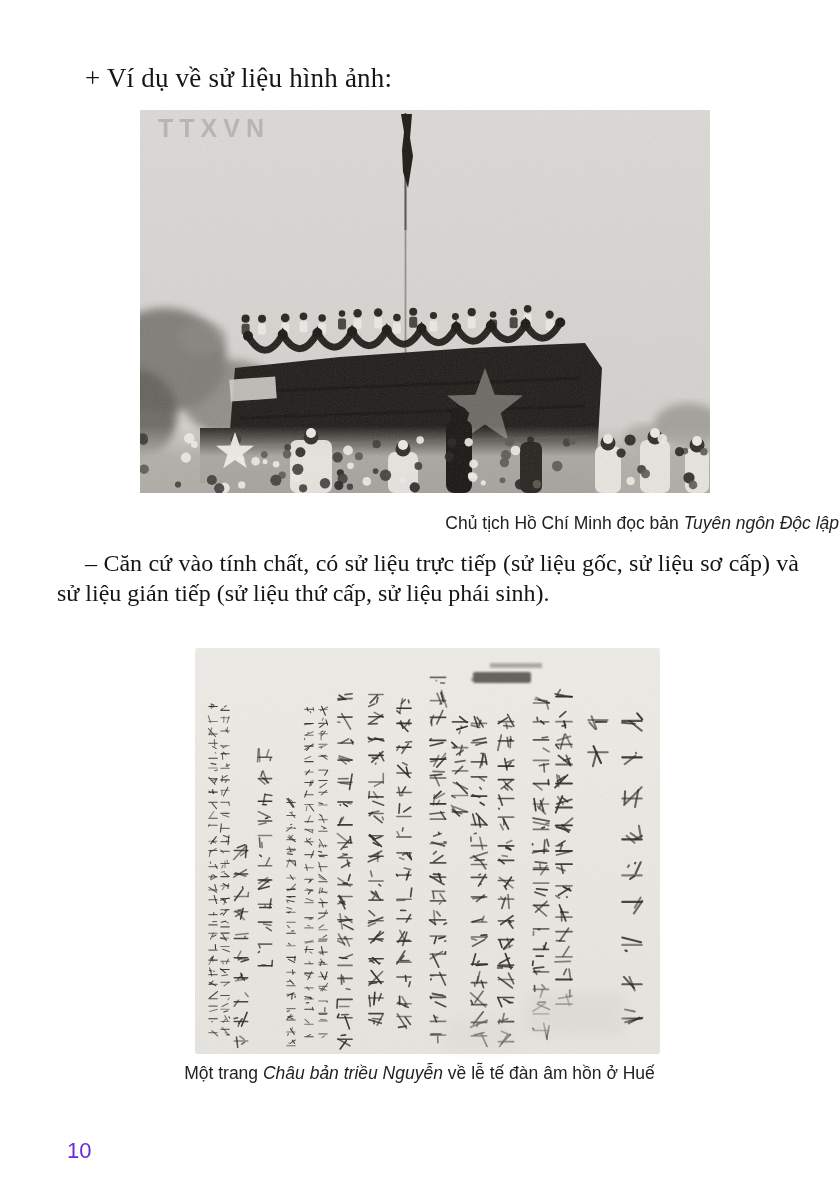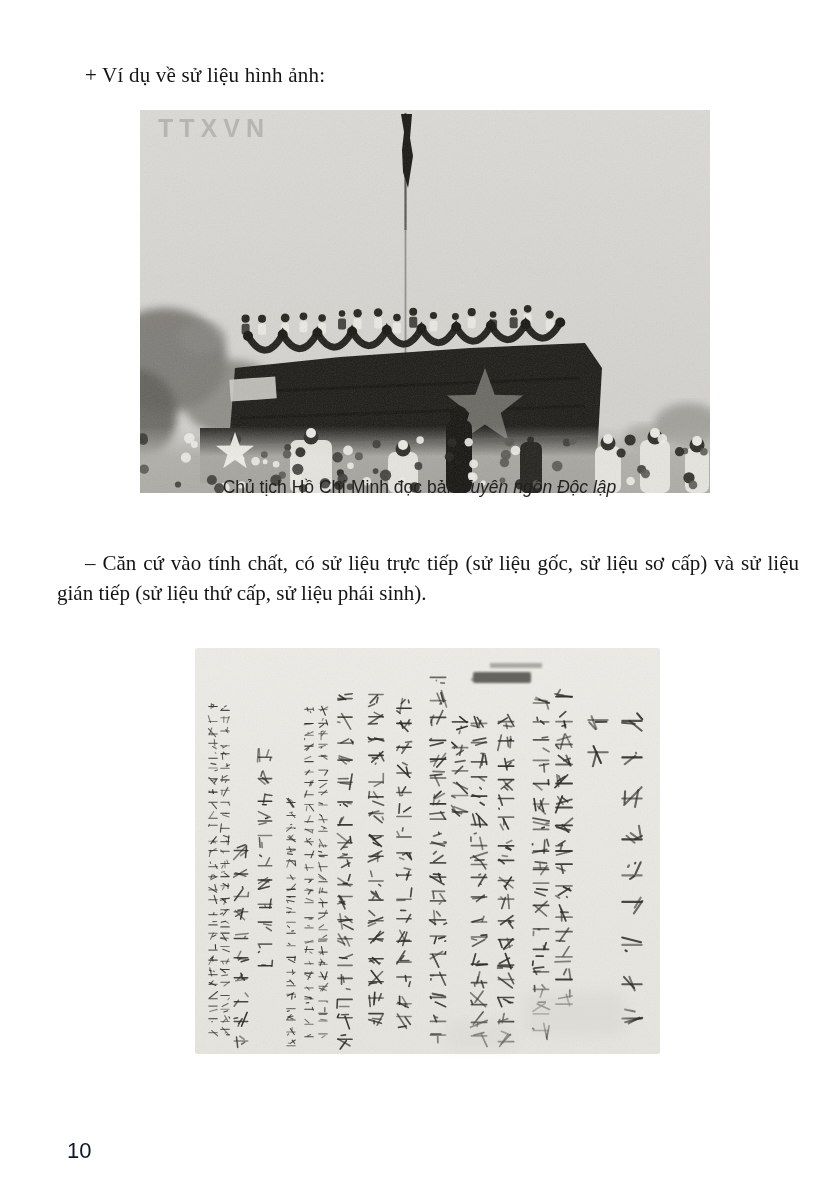--- a/index.html
+++ b/index.html
@@ -1,49 +1,49 @@
 <!DOCTYPE html>
 <html><head>
 <meta charset="utf-8">
 <style>
   html,body{margin:0;padding:0;background:#ffffff;}
   .page{position:relative;width:839px;height:1200px;background:#ffffff;overflow:hidden;
         font-family:"Liberation Serif",serif;color:#111;}
 
-  .heading{position:absolute;left:85px;margin:0;font-size:21px;letter-spacing:.2px;color:#151515;}
+  .heading{position:absolute;left:85px;margin:0;font-size:27px;letter-spacing:.2px;color:#151515;}
   .heading.h1{top:63px;}
   .heading.h2{top:611px;}
 
-  .para{position:absolute;left:57px;top:549px;width:742px;margin:0;font-size:21px;
+  .para{position:absolute;left:57px;top:549px;width:742px;margin:0;font-size:24px;
         line-height:29.5px;text-indent:28px;text-align:justify;color:#151515;}
 
   .photo{position:absolute;left:140px;top:110px;width:456px;height:383px;margin:0;}
   .photo svg{position:absolute;left:0;top:0;display:block;}
   .wm{position:absolute;left:18px;top:4px;font-family:"Liberation Sans",sans-serif;
       font-weight:bold;font-size:25px;letter-spacing:6px;color:#aaa8a3;opacity:.7;}
 
   .caption{position:absolute;left:0;width:839px;text-align:center;
            font-family:"Liberation Sans",sans-serif;font-size:17.5px;line-height:22.5px;color:#222;}
-  .cap1{top:476px;}
+  .cap1{top:512px;text-align:right;}
   .cap2{top:1062px;}
   .caption i{font-style:italic;}
 
   .manuscript{position:absolute;left:195px;top:648px;width:465px;height:406px;
               background:linear-gradient(180deg,#edece7 0%,#e9e8e2 55%,#e6e5df 100%);
               border-radius:3px;}
   .manuscript svg{position:absolute;left:0;top:0;display:block;}
   .seal{position:absolute;left:278px;top:24px;width:58px;height:11px;background:#45433d;
         opacity:.8;border-radius:2px;filter:blur(1.1px);
         box-shadow:14px -12px 0 -3px rgba(90,88,80,.55), -6px 2px 0 -4px rgba(70,68,60,.6);}
   .ghost{position:absolute;background:#d7d6d0;opacity:.55;filter:blur(6px);border-radius:8px;}
   .g1{left:330px;top:345px;width:100px;height:42px;}
   .g2{left:250px;top:372px;width:70px;height:30px;opacity:.4;}
 
   .pagenum{position:absolute;left:67px;top:1138px;font-family:"Liberation Sans",sans-serif;
-           font-size:22px;color:#0f172a;}
+           font-size:22px;color:#6d28d9;}
 </style>
 </head>
 <body>
 
 <div class="page">
 
   <p class="heading h1">+ Ví dụ về sử liệu hình ảnh:</p>
 
   <figure class="photo">
     <svg width="570" height="383" viewBox="0 0 570 383">
@@ -1365,15 +1365,18 @@
           <line x1="16.8" y1="373.7" x2="17.2" y2="373.6" stroke="#2f2d27" stroke-width="1.10" stroke-linecap="round" opacity="0.94"></line>
           <line x1="13.8" y1="384.6" x2="22.2" y2="384.6" stroke="#2f2d27" stroke-width="1.10" stroke-linecap="round" opacity="0.55"></line>
           <line x1="22.6" y1="387.9" x2="16.8" y2="382.7" stroke="#2f2d27" stroke-width="1.10" stroke-linecap="round" opacity="0.72"></line>
         </g>
     </svg>
     <div class="seal"></div>
     <div class="ghost g1"></div>
     <div class="ghost g2"></div>
   </div>
 
+  <div class="caption cap2">
+    <span>Một trang </span><i>Châu bản triều Nguyễn</i><span> về lễ tế đàn âm hồn ở Huế</span>
+  </div>
 
   <div class="pagenum">10</div>
 </div>
 
 </body></html>

